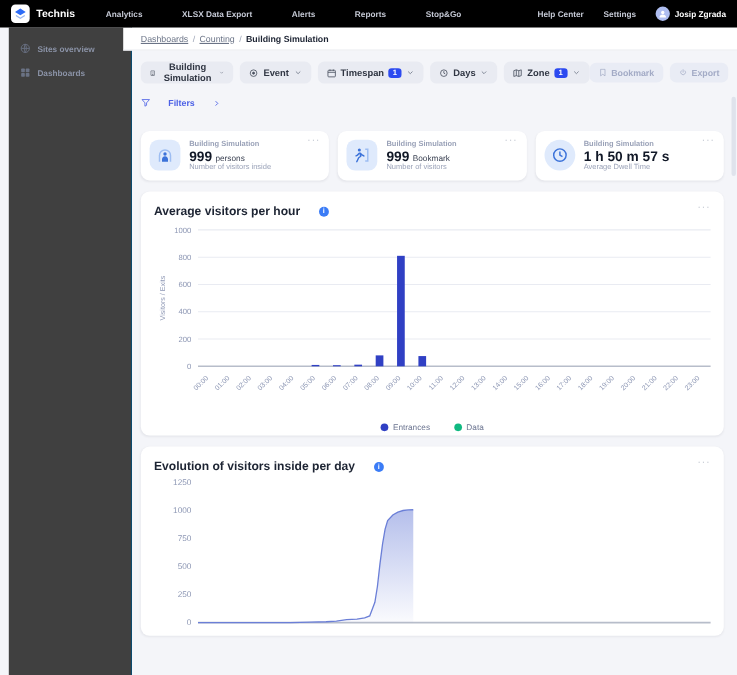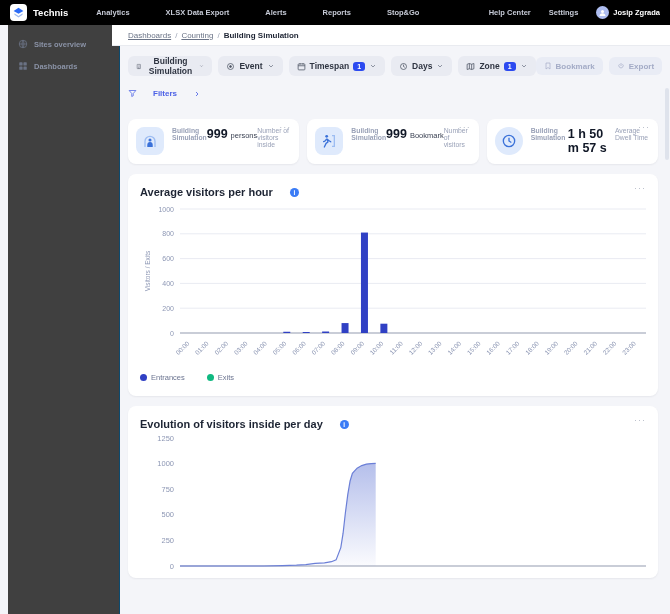--- a/index.html
+++ b/index.html
@@ -79,21 +79,21 @@
   
   .kpirow { display:flex; gap:8px; margin-top:19px; }
   .kpicard {
     flex:1; background:#ffffff; border-radius:8px; height:45px;
     box-shadow:0 1px 2px rgba(16,24,40,.06); display:flex; padding:8px; position:relative;
   }
   .kpicon {
     width:28px; height:28px; border-radius:8px; background:#dfeafc;
     display:flex; align-items:center; justify-content:center; margin-right:8px; flex-shrink:0;
   }
-  .kpitxt { display:flex; flex-direction:row; justify-content:center; }
+  .kpitxt { display:flex; flex-direction:column; justify-content:center; }
   .kpi-title { font-size:6.8px; color:#9aa2b8; font-weight:bold; }
   .kpi-valrow { display:flex; align-items:baseline; gap:3px; }
   .kpi-value { font-size:12.5px; font-weight:bold; color:#111827; }
   .kpi-unit { font-size:7.5px; color:#3a4152; }
   .kpi-cap { font-size:6.8px; color:#9aa2b8; }
   .dots {
     position:absolute; top:4px; right:8px; color:#b4bac6; font-size:9px;
     letter-spacing:1px; cursor:pointer; line-height:1;
   }
 
@@ -104,21 +104,21 @@
   }
   .chartcard.c1 { height:222px; }
   .chartcard.c2 { height:172px; }
   .charttitle { display:flex; align-items:center; gap:17px; height:14px; }
   .charttitle .t { font-size:11px; font-weight:bold; color:#1d2433; }
   .infoicon {
     width:9px; height:9px; border-radius:50%; background:#3b7cf6; color:#fff;
     font-size:6.5px; font-weight:bold; display:flex; align-items:center; justify-content:center;
     cursor:pointer;
   }
-  .legend { display:flex; justify-content:flex-start; gap:22px; margin-top:2px; }
+  .legend { display:flex; justify-content:center; gap:22px; margin-top:12px; }
   .legitem { display:flex; align-items:center; gap:4px; cursor:pointer; }
   .legdot { width:7px; height:7px; border-radius:50%; }
   .leglbl { font-size:7.5px; color:#6b7490; }
 
   svg text { font-family:"Liberation Sans", sans-serif; }
 
   
   .scrollthumb {
     position:absolute; right:1px; top:88px; width:4px; height:72px;
     background:#dfe3ec; border-radius:2px;
@@ -379,21 +379,21 @@
           <text transform="translate(476.875 141) rotate(-45)" text-anchor="end" font-size="6.4" fill="#8d97b4">22:00</text>
           <text transform="translate(496.2916666666667 141) rotate(-45)" text-anchor="end" font-size="6.4" fill="#8d97b4">23:00</text>
         </svg>
       <div class="legend">
         <span class="legitem">
           <span class="legdot" id="legdot0" style="background: rgb(48, 64, 196);"></span>
           <span class="leglbl">Entrances</span>
         </span>
         <span class="legitem">
           <span class="legdot" id="legdot1" style="background: rgb(16, 185, 129);"></span>
-          <span class="leglbl">Exits</span>
+          <span class="leglbl">Data</span>
         </span>
       </div>
     </div>
 
     <div class="chartcard c2">
       <div class="charttitle">
         <span class="t">Evolution of visitors inside per day</span>
         <span class="infoicon">i</span>
       </div>
       <span class="dots" style="top:10px;right:12px;">···</span>

